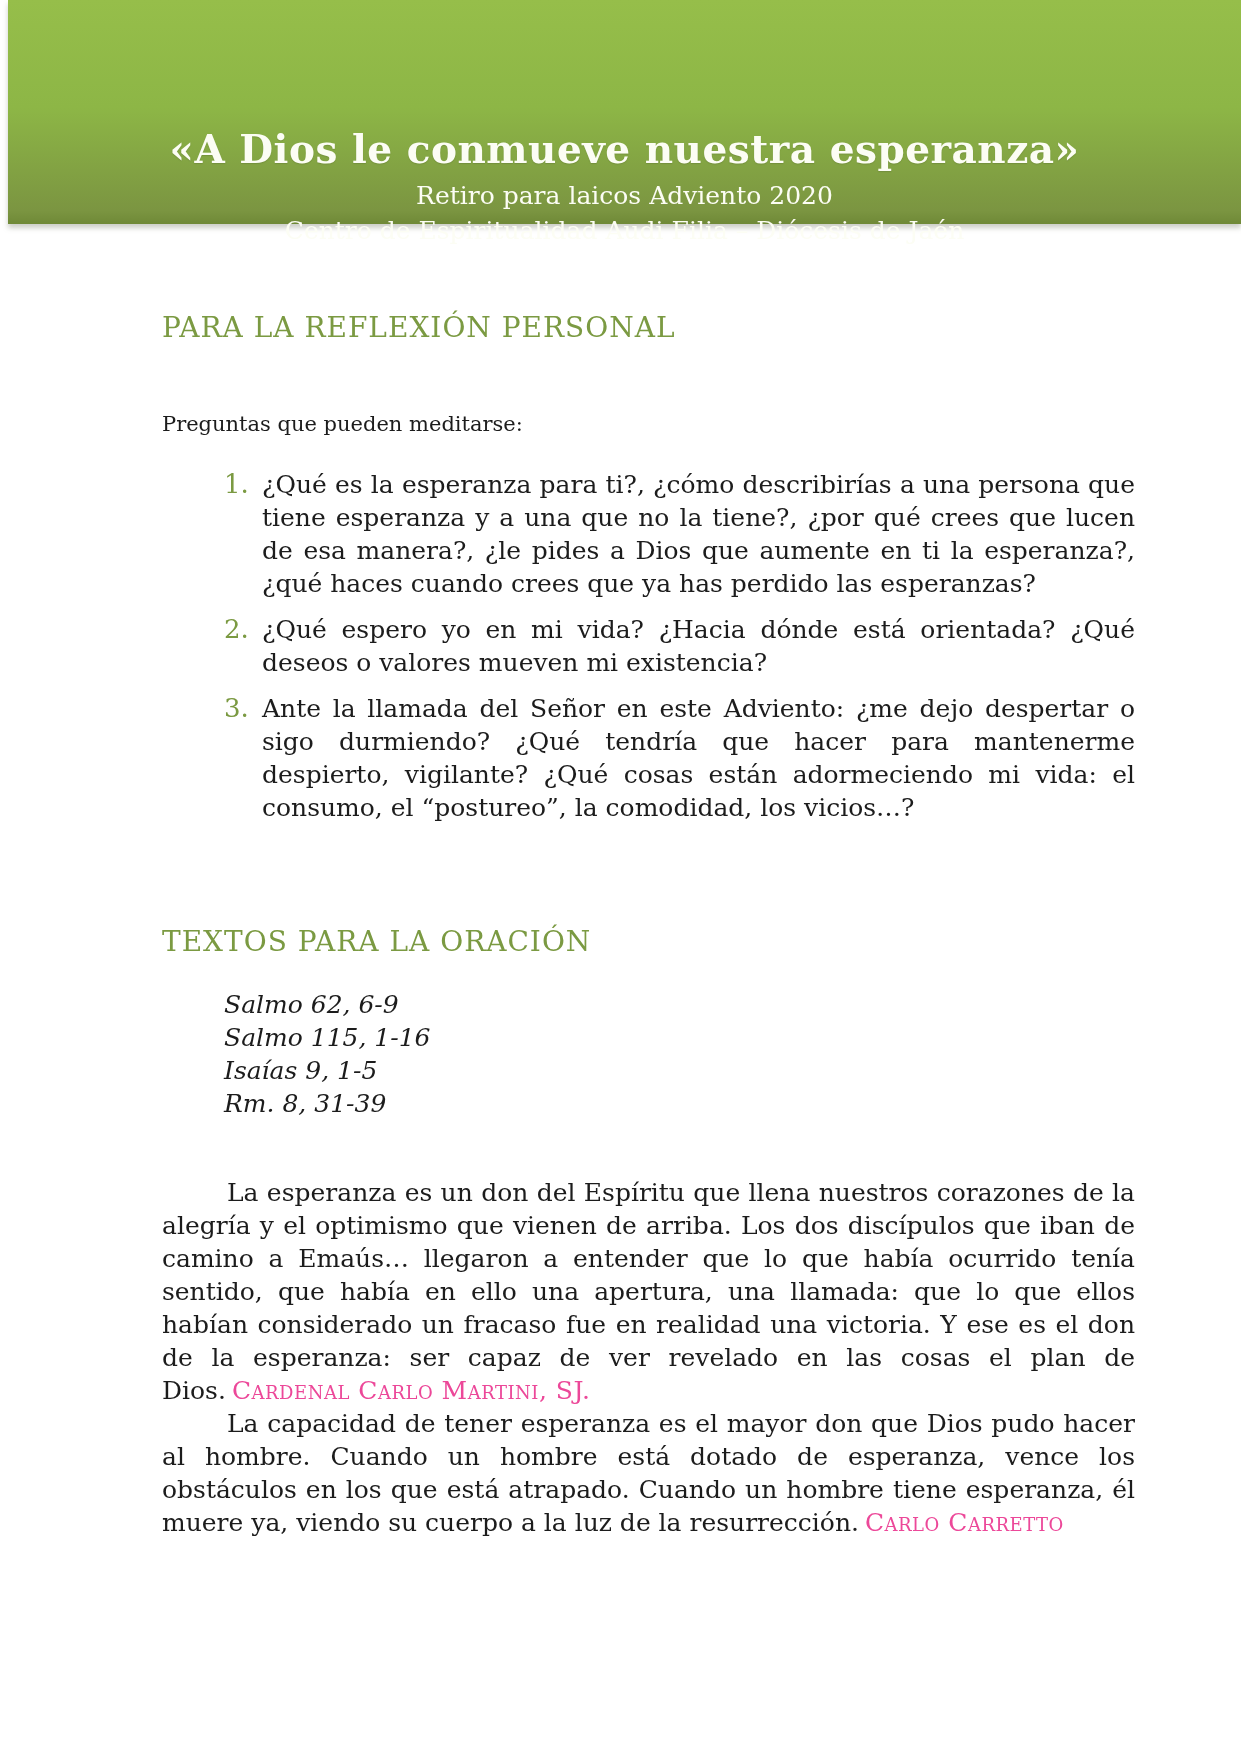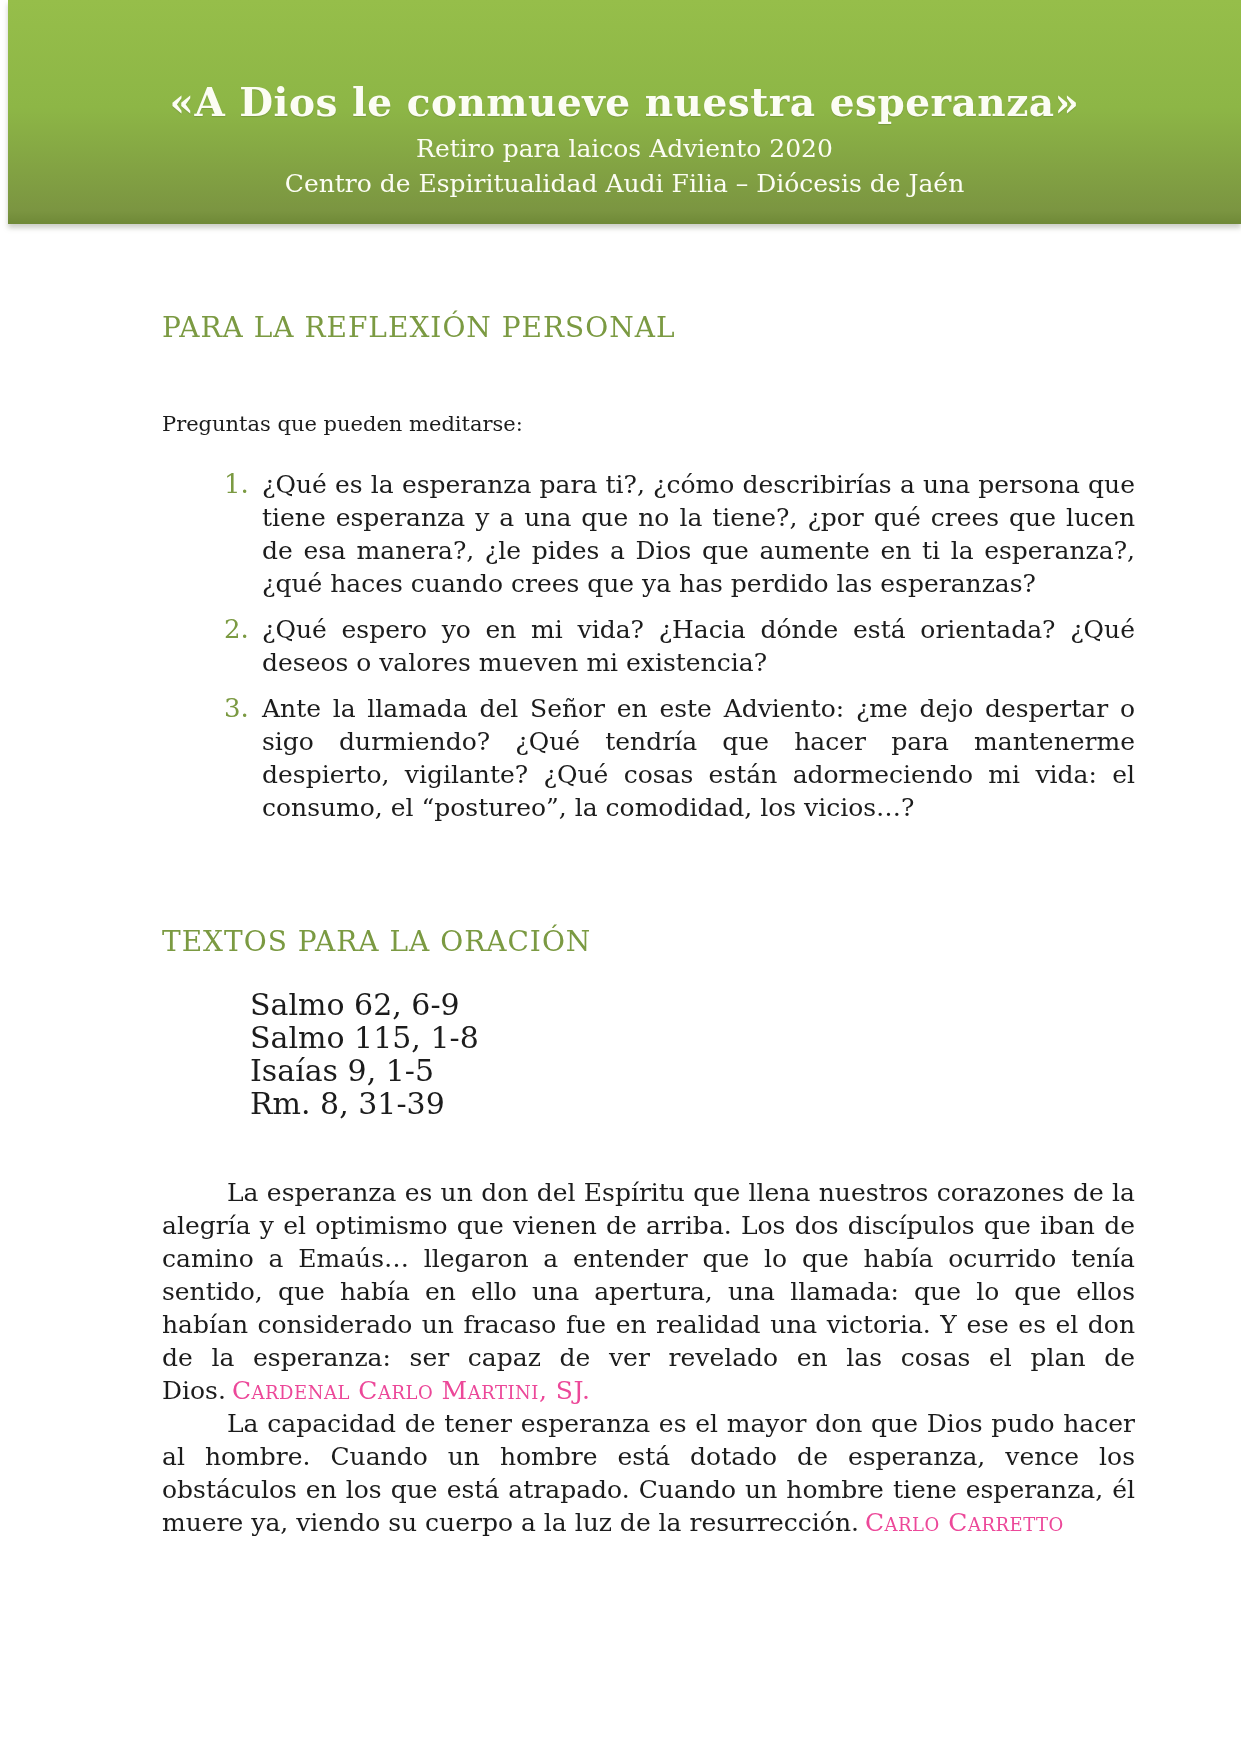--- a/index.html
+++ b/index.html
@@ -18,21 +18,21 @@
     position: absolute;
     top: 0;
     left: 8px;
     right: 0;
     height: 224px;
     background: linear-gradient(180deg, #96be4a 0%, #8db646 48%, #7b9541 94%, #6f8937 100%);
     box-shadow: 0 4px 5px rgba(110, 115, 95, 0.35);
     text-align: center;
     color: #fcfdf4;
   }
-  .header-inner { padding-top: 80px; }
+  .header-inner { padding-top: 80px; margin-top: 47px; }
   .doc-title {
     font-size: 39px;
     font-weight: bold;
     letter-spacing: 0.5px;
     line-height: 44px;
     text-shadow: 0 1px 1px rgba(90,110,50,0.35);
   }
   .doc-subtitle {
     font-size: 25px;
     font-weight: normal;
@@ -76,23 +76,24 @@
   }
   .q-text {
     flex: 1;
     font-size: 25px;
     line-height: 33px;
     text-align: justify;
   }
 
   .scripture-list {
     margin-top: 28px;
-    margin-left: 88px;
-    font-size: 30px;
+    margin-left: 62px;
+    font-size: 25px;
     line-height: 33px;
+    font-style: italic;
   }
 
   .quote {
     font-size: 25px;
     line-height: 33px;
     text-align: justify;
     text-indent: 65px;
   }
   #quote-0 { margin-top: 56px; }
   #quote-1 { }
@@ -132,21 +133,21 @@
     <div class="q-item">
       <span class="q-num">3.</span>
       <span class="q-text">Ante la llamada del Señor en este Adviento: ¿me dejo despertar o sigo durmiendo? ¿Qué tendría que hacer para mantenerme despierto, vigilante? ¿Qué cosas están adormeciendo mi vida: el consumo, el “postureo”, la comodidad, los vicios…?</span>
     </div>
   </div>
 
   <h2 class="section-heading" id="prayer-heading">TEXTOS PARA LA ORACIÓN</h2>
 
   <div class="scripture-list">
     <div>Salmo 62, 6-9</div>
-    <div>Salmo 115, 1-8</div>
+    <div>Salmo 115, 1-16</div>
     <div>Isaías 9, 1-5</div>
     <div>Rm. 8, 31-39</div>
   </div>
 
   <p class="quote" id="quote-0"><span>La esperanza es un don del Espíritu que llena nuestros corazones de la alegría y el optimismo que vienen de arriba. Los dos discípulos que iban de camino a Emaús… llegaron a entender que lo que había ocurrido tenía sentido, que había en ello una apertura, una llamada: que lo que ellos habían considerado un fracaso fue en realidad una victoria. Y ese es el don de la esperanza: ser capaz de ver revelado en las cosas el plan de Dios.</span><span class="attribution">Cardenal Carlo Martini, SJ.</span></p>
 
   <p class="quote" id="quote-1"><span>La capacidad de tener esperanza es el mayor don que Dios pudo hacer al hombre. Cuando un hombre está dotado de esperanza, vence los obstáculos en los que está atrapado. Cuando un hombre tiene esperanza, él muere ya, viendo su cuerpo a la luz de la resurrección.</span><span class="attribution">Carlo Carretto</span></p>
 
 </main>
 

